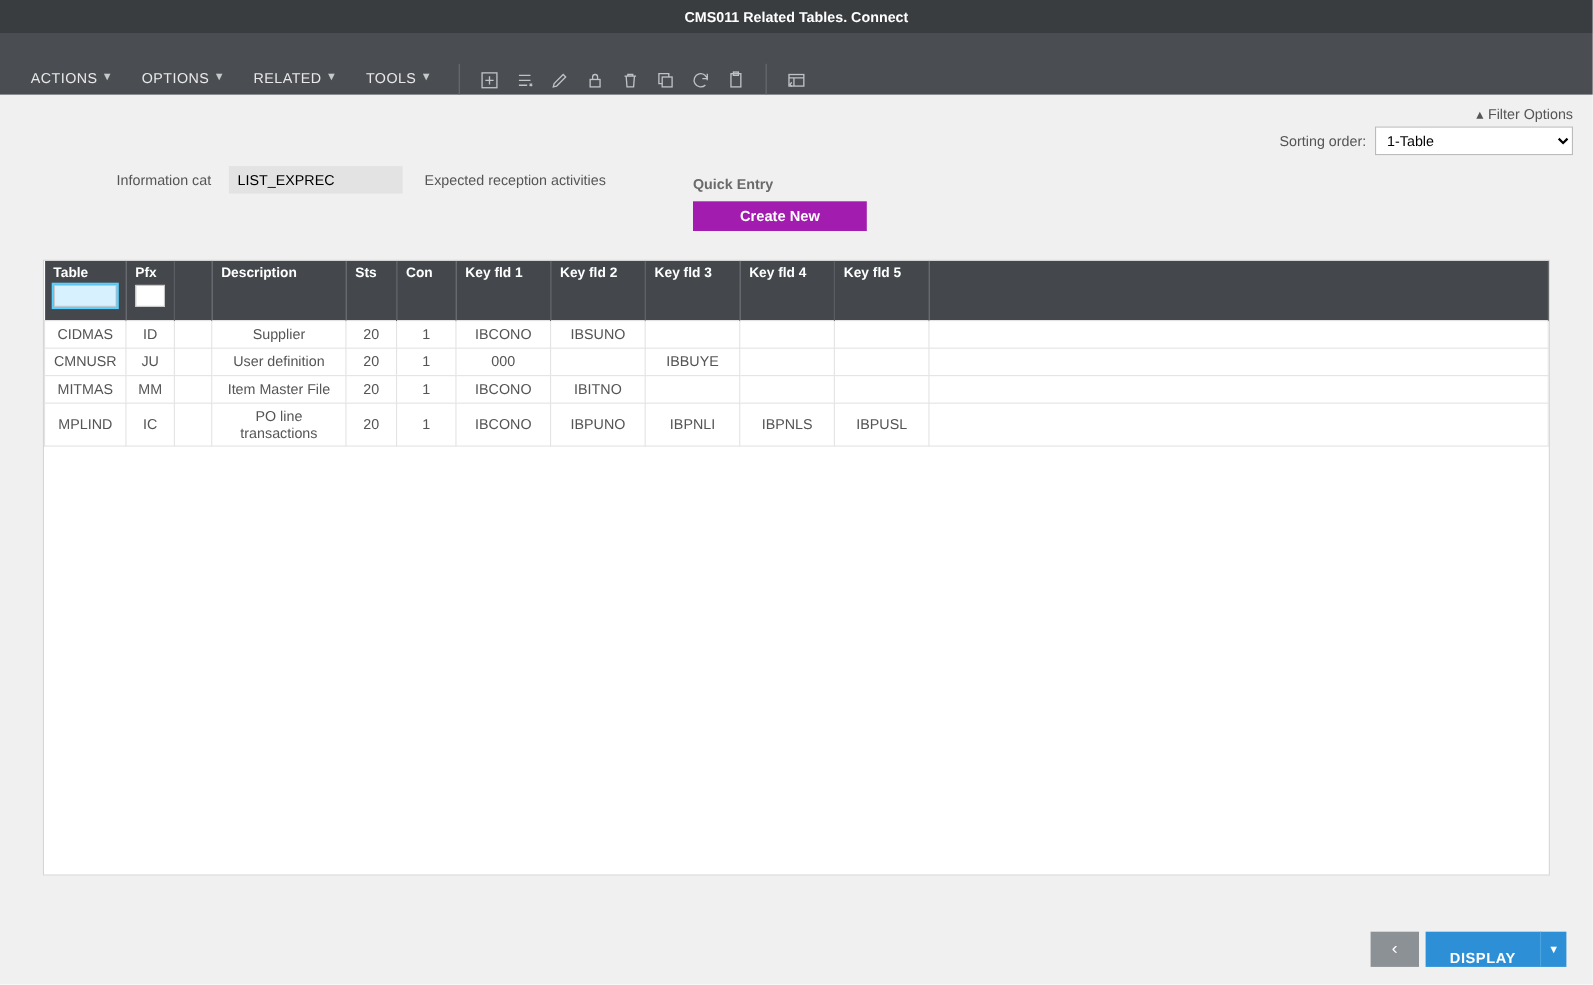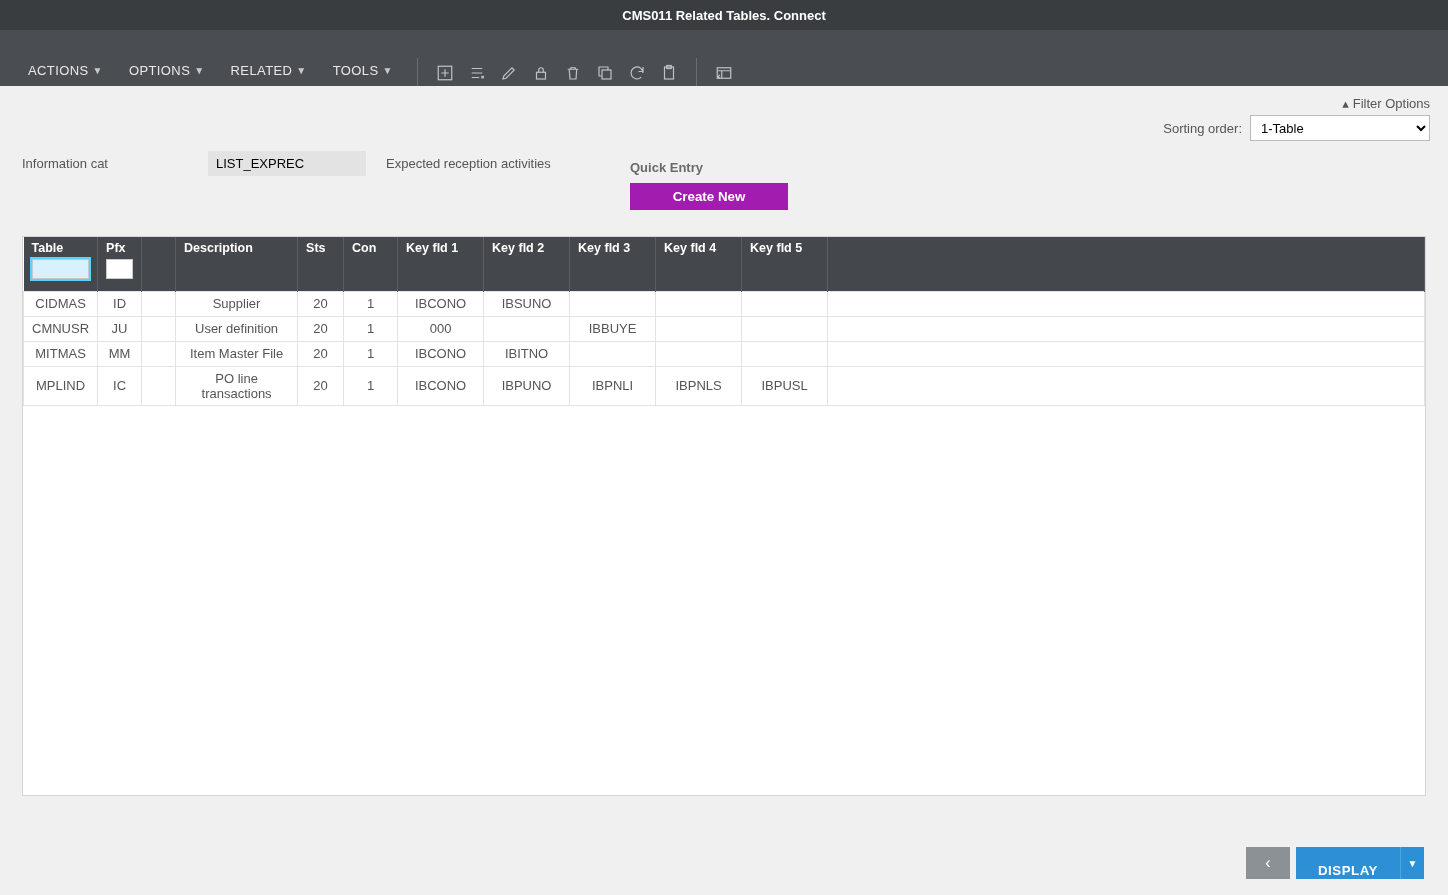--- a/index.html
+++ b/index.html
@@ -14,29 +14,29 @@
   .menubar .icon-btn { width: 26px; height: 26px; display: flex; align-items: center; justify-content: center; color: #bfc3c7; }
   .menubar svg { width: 18px; height: 18px; stroke: currentColor; fill: none; stroke-width: 1.6; }
 
   .content { flex: 1 1 auto; display: flex; flex-direction: column; position: relative; }
   .filterbar { display: flex; justify-content: flex-end; align-items: center; padding: 10px 18px 4px; gap: 12px; color: #555; }
   .filter-link { display: flex; align-items: center; gap: 4px; cursor: pointer; }
   .sortbox { display: flex; align-items: center; gap: 8px; }
   .sortbox select { height: 26px; width: 180px; border: 1px solid #bbb; background: #fff; padding: 2px 6px; font-size: 13px; }
 
   .meta-row { display: flex; align-items: center; padding: 6px 22px 0; gap: 16px; }
-  .meta-row .label { width: 170px; }
+  .meta-row .label { width: 170px; text-align: right; }
   .meta-row .ro-field { background: #e3e3e3; border: none; padding: 5px 8px; width: 158px; font-size: 13px; }
   .meta-row .desc { margin-left: 4px; color: #555; }
 
   .quick { position: absolute; left: 630px; top: 74px; }
   .quick .ql { font-weight: 600; color: #6a6a6a; margin-bottom: 8px; }
   .quick .btn { background: #a21caf; color: #fff; width: 158px; height: 27px; border: none; font-weight: bold; cursor: pointer; }
 
-  .grid-wrap { margin: 60px 22px 0; border: 1px solid #d5d5d5; background: #fff; height: 560px; overflow: auto; }
+  .grid-wrap { margin: 60px 39px 0; border: 1px solid #d5d5d5; background: #fff; height: 560px; overflow: auto; }
   table.grid { border-collapse: collapse; width: 100%; }
   table.grid th { background: #44484c; color: #fff; font-weight: bold; text-align: left; padding: 4px 8px; border-right: 1px solid #5b5f63; font-size: 12.5px; }
   table.grid th.has-filter { height: 54px; vertical-align: top; }
   table.grid th .th-label { display: block; margin-bottom: 4px; }
   table.grid th input.colfilter { width: 100%; height: 20px; border: 1px solid #c8c8c8; background: #fff; }
   table.grid th input.colfilter.active { outline: 2px solid #5ad1ff; background: #d8f1ff; }
   table.grid td { border: 1px solid #e3e3e3; padding: 4px 8px; height: 25px; color: #555; text-align: center; }
   col.c-table { width: 68px; }
   col.c-pfx   { width: 44px; }
   col.c-act   { width: 34px; }

